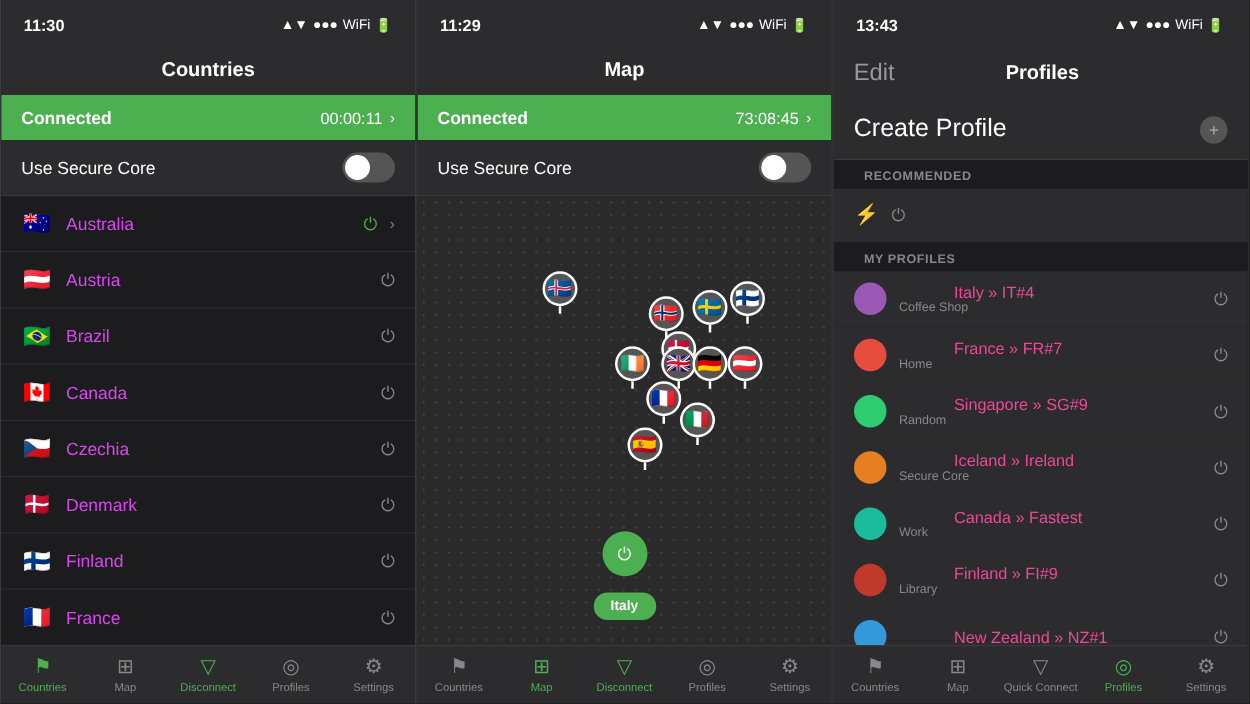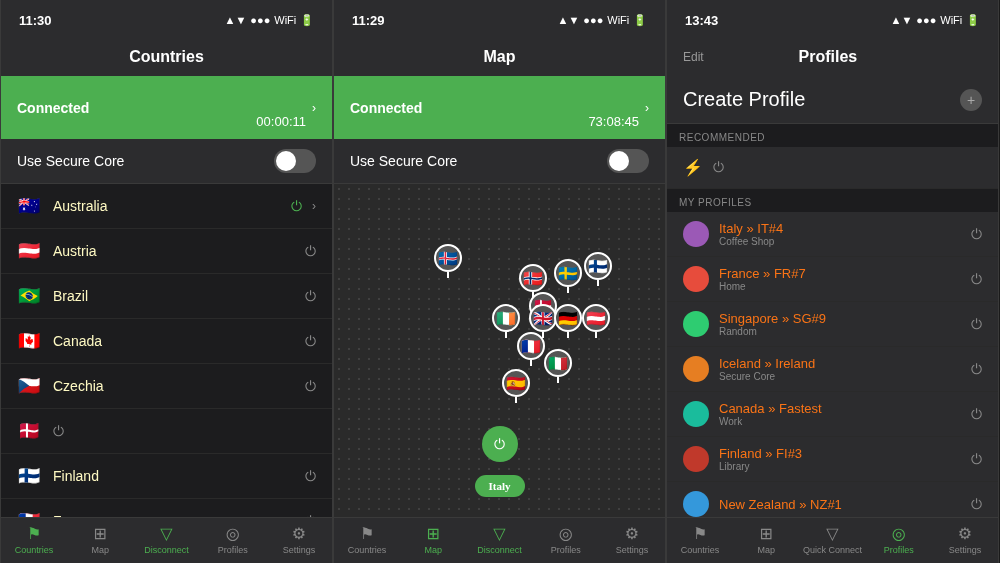--- a/index.html
+++ b/index.html
@@ -78,21 +78,20 @@
     }
     .connected-right {
       display: flex;
       align-items: center;
       gap: 6px;
     }
     .connected-time {
       font-size: 13px;
       color: #fff;
       font-weight: 500;
-      margin-top: 28px;
     }
     .chevron-right {
       color: #fff;
       font-size: 12px;
     }
 
     
     .secure-core-row {
       background: #2c2c2e;
       display: flex;
@@ -138,21 +137,21 @@
       gap: 10px;
     }
     .country-flag {
       font-size: 18px;
       width: 26px;
       text-align: center;
     }
     .country-name {
       flex: 1;
       font-size: 14px;
-      color: #fef9c3;
+      color: #d946ef;
     }
     .power-icon {
       font-size: 14px;
       color: #888;
     }
     .power-icon.active {
       color: #4caf50;
     }
     .chevron-small {
       color: #888;
@@ -208,21 +207,20 @@
       position: absolute;
       bottom: 20px;
       left: 50%;
       transform: translateX(-50%);
       background: #4caf50;
       color: #fff;
       font-size: 11px;
       font-weight: 600;
       padding: 5px 14px;
       border-radius: 14px;
-      font-family: Liberation Serif, serif;
     }
     .map-center-btn {
       position: absolute;
       bottom: 55px;
       left: 50%;
       transform: translateX(-50%);
       width: 36px;
       height: 36px;
       border-radius: 50%;
       background: #4caf50;
@@ -261,21 +259,21 @@
     
     .profiles-header {
       background: #2c2c2e;
       display: flex;
       align-items: center;
       justify-content: space-between;
       padding: 8px 16px 10px;
       flex-shrink: 0;
     }
     .profiles-edit {
-      font-size: 12px;
+      font-size: 19px;
       color: #999;
     }
     .profiles-title {
       font-size: 16px;
       font-weight: 600;
       color: #fff;
     }
 
     .create-profile-row {
       display: flex;
@@ -298,23 +296,24 @@
       display: flex;
       align-items: center;
       justify-content: center;
       color: #aaa;
       font-size: 14px;
     }
 
     .section-label {
       font-size: 10px;
       color: #888;
-      padding: 8px 12px 4px;
+      padding: 8px 24px 4px;
       letter-spacing: 0.5px;
       background: #1c1c1e;
+      font-weight: bold;
     }
 
     .profile-row {
       display: flex;
       align-items: center;
       padding: 9px 16px;
       border-bottom: 1px solid #2a2a2a;
       gap: 10px;
       background: #2c2c2e;
     }
@@ -326,22 +325,23 @@
       align-items: center;
       justify-content: center;
       font-size: 13px;
       flex-shrink: 0;
     }
     .profile-info {
       flex: 1;
     }
     .profile-name {
       font-size: 13px;
-      color: #f97316;
+      color: #ec4899;
       font-weight: 500;
+      margin-left: 44px;
     }
     .profile-sub {
       font-size: 10px;
       color: #888;
     }
     .profile-power {
       font-size: 14px;
       color: #888;
     }
 
@@ -414,20 +414,21 @@
       <span class="country-name">Canada</span>
       <span class="power-icon">⏻</span>
     </div>
     <div class="country-row">
       <span class="country-flag">🇨🇿</span>
       <span class="country-name">Czechia</span>
       <span class="power-icon">⏻</span>
     </div>
     <div class="country-row">
       <span class="country-flag">🇩🇰</span>
+      <span class="country-name">Denmark</span>
       <span class="power-icon">⏻</span>
     </div>
     <div class="country-row">
       <span class="country-flag">🇫🇮</span>
       <span class="country-name">Finland</span>
       <span class="power-icon">⏻</span>
     </div>
     <div class="country-row">
       <span class="country-flag">🇫🇷</span>
       <span class="country-name">France</span>
@@ -625,21 +626,21 @@
       <div class="profile-icon" style="background:#1abc9c"></div>
       <div class="profile-info">
         <div class="profile-name">Canada » Fastest</div>
         <div class="profile-sub">Work</div>
       </div>
       <span class="profile-power">⏻</span>
     </div>
     <div class="profile-row">
       <div class="profile-icon" style="background:#c0392b"></div>
       <div class="profile-info">
-        <div class="profile-name">Finland » FI#3</div>
+        <div class="profile-name">Finland » FI#9</div>
         <div class="profile-sub">Library</div>
       </div>
       <span class="profile-power">⏻</span>
     </div>
     <div class="profile-row">
       <div class="profile-icon" style="background:#3498db"></div>
       <div class="profile-info">
         <div class="profile-name">New Zealand » NZ#1</div>
       </div>
       <span class="profile-power">⏻</span>

